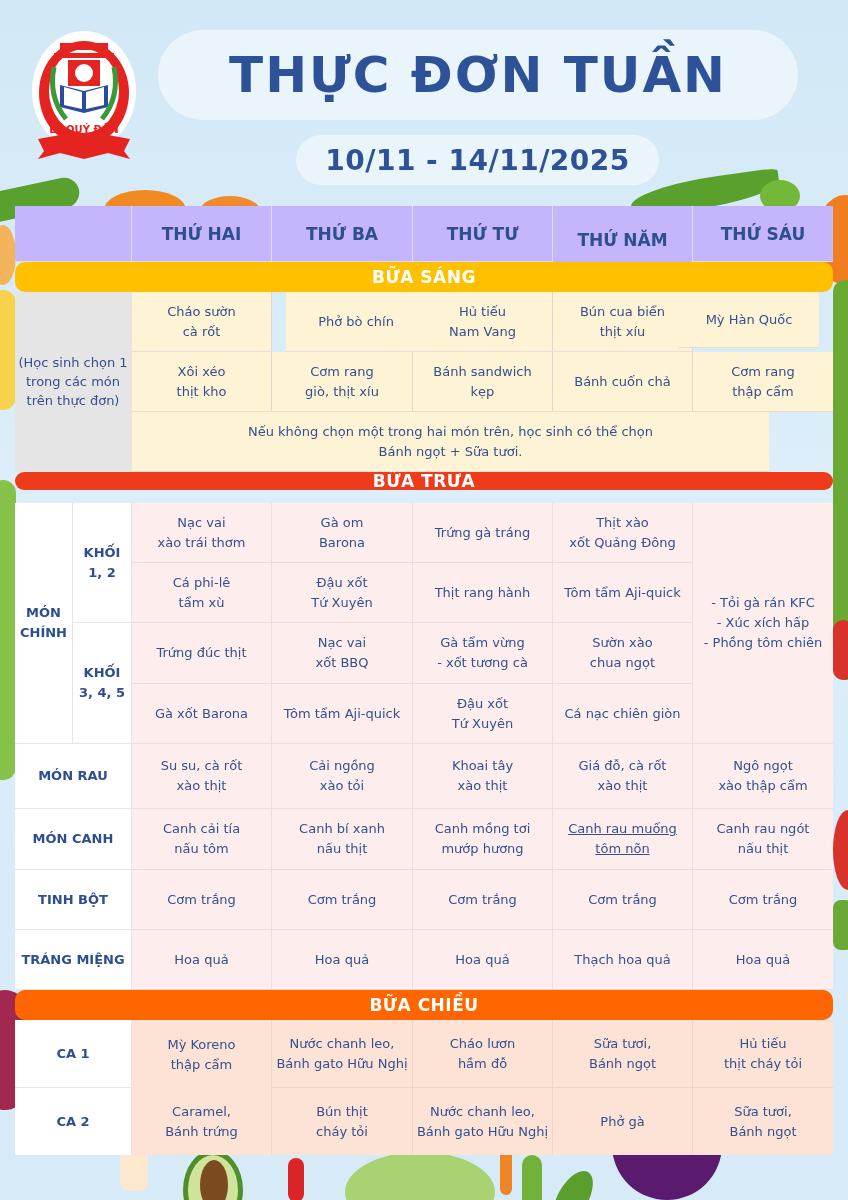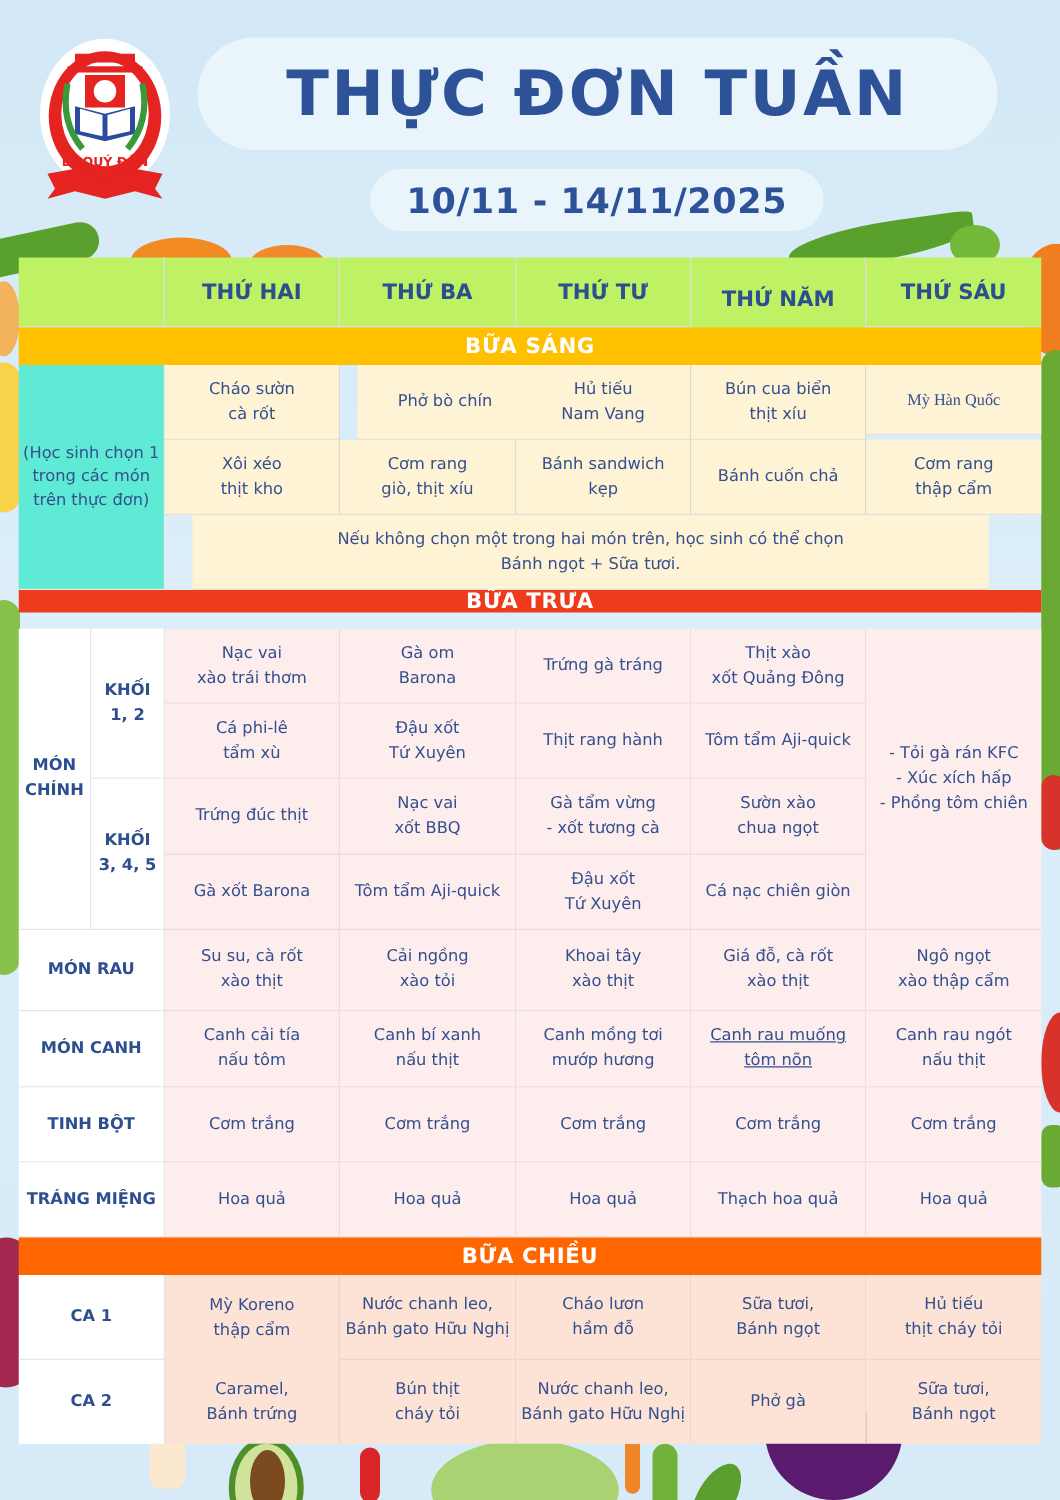--- a/index.html
+++ b/index.html
@@ -46,31 +46,31 @@
     position: absolute;
     display: flex; align-items: center; justify-content: center;
     text-align: center;
     font-size: 13px; line-height: 20px;
     color: #34508f;
     border-right: 1px solid #e2d7cc;
     border-bottom: 1px solid #e8ded5;
     white-space: pre-line;
     padding: 0 3px;
   }
-  .hdr { background: #bef264; font-weight: bold; font-size: 17px; color: #2e4f8f; border-color: #dedede; }
+  .hdr { background: #c4b5fd; font-weight: bold; font-size: 17px; color: #2e4f8f; border-color: #dedede; }
   .band {
     position: absolute; left: 0; width: 818px;
     display: flex; align-items: center; justify-content: center;
-    font-weight: bold; font-size: 17px; color: #ffffff; letter-spacing: 0.5px;
+    font-weight: bold; font-size: 17px; color: #ffffff; letter-spacing: 0.5px; border-radius: 10px;
   }
   .b-yellow { background: #ffc000; }
   .b-red { background: #ee3b1c; }
   .b-orange { background: #ff6600; }
   .lbl { background: #ffffff; font-weight: bold; font-size: 13px; color: #2e4f8f; border-color: #e6e6e6; }
-  .lbl-normal { background: #5eead4; font-weight: normal; font-size: 13px; color: #34508f; border-color: #e6e6e6; }
+  .lbl-normal { background: #e5e5e5; font-weight: normal; font-size: 13px; color: #34508f; border-color: #e6e6e6; }
   .bf { background: #fff3d6; }
   .ln { background: #fdeeed; border-color: #efdcd9; }
   .af { background: #fde3d6; border-color: #f0d6c8; }
 </style>
 </head>
 <body>
 
 <div>
   <div class="veg" style="left:-20px;top:185px;width:100px;height:30px;background:#5aa02c;border-radius:40px;transform:rotate(-12deg);"></div>
   <div class="veg" style="left:104px;top:190px;width:82px;height:40px;background:#f28a22;border-radius:50% 50% 10% 10%;"></div>
@@ -138,33 +138,33 @@
 trong các món
 trên thực đơn)</div>
 
   <div class="cell bf" style="left:117px;top:86px;width:140px;height:60px;">Cháo sườn
 cà rốt</div>
   <div class="cell bf" style="left:271px;top:86px;width:141px;height:60px;">Phở bò chín</div>
   <div class="cell bf" style="left:398px;top:86px;width:140px;height:60px;">Hủ tiếu
 Nam Vang</div>
   <div class="cell bf" style="left:538px;top:86px;width:140px;height:60px;">Bún cua biển
 thịt xíu</div>
-  <div class="cell bf" style="left:678px;top:86px;width:140px;height:56px;border-right:none;font-family:Liberation Serif, serif;">Mỳ Hàn Quốc</div>
+  <div class="cell bf" style="left:664px;top:86px;width:140px;height:56px;border-right:none;">Mỳ Hàn Quốc</div>
 
   <div class="cell bf" style="left:117px;top:146px;width:140px;height:60px;">Xôi xéo
 thịt kho</div>
   <div class="cell bf" style="left:257px;top:146px;width:141px;height:60px;">Cơm rang
 giò, thịt xíu</div>
   <div class="cell bf" style="left:398px;top:146px;width:140px;height:60px;">Bánh sandwich
 kẹp</div>
   <div class="cell bf" style="left:538px;top:146px;width:140px;height:60px;">Bánh cuốn chả</div>
   <div class="cell bf" style="left:678px;top:146px;width:140px;height:60px;border-right:none;">Cơm rang
 thập cẩm</div>
 
-  <div class="cell bf" style="left:117px;top:206px;width:637px;height:60px;border-right:none;margin-left:22px;">Nếu không chọn một trong hai món trên, học sinh có thể chọn
+  <div class="cell bf" style="left:117px;top:206px;width:637px;height:60px;border-right:none;">Nếu không chọn một trong hai món trên, học sinh có thể chọn
 Bánh ngọt + Sữa tươi.</div>
 
   <div class="band b-red" style="top:266px;height:18px;">BỮA TRƯA</div>
 
   <div class="cell lbl" style="left:0;top:297px;width:58px;height:241px;">MÓN
 CHÍNH</div>
   <div class="cell lbl" style="left:58px;top:297px;width:59px;height:120px;">KHỐI
 1, 2</div>
   <div class="cell lbl" style="left:58px;top:417px;width:59px;height:121px;">KHỐI
 3, 4, 5</div>

